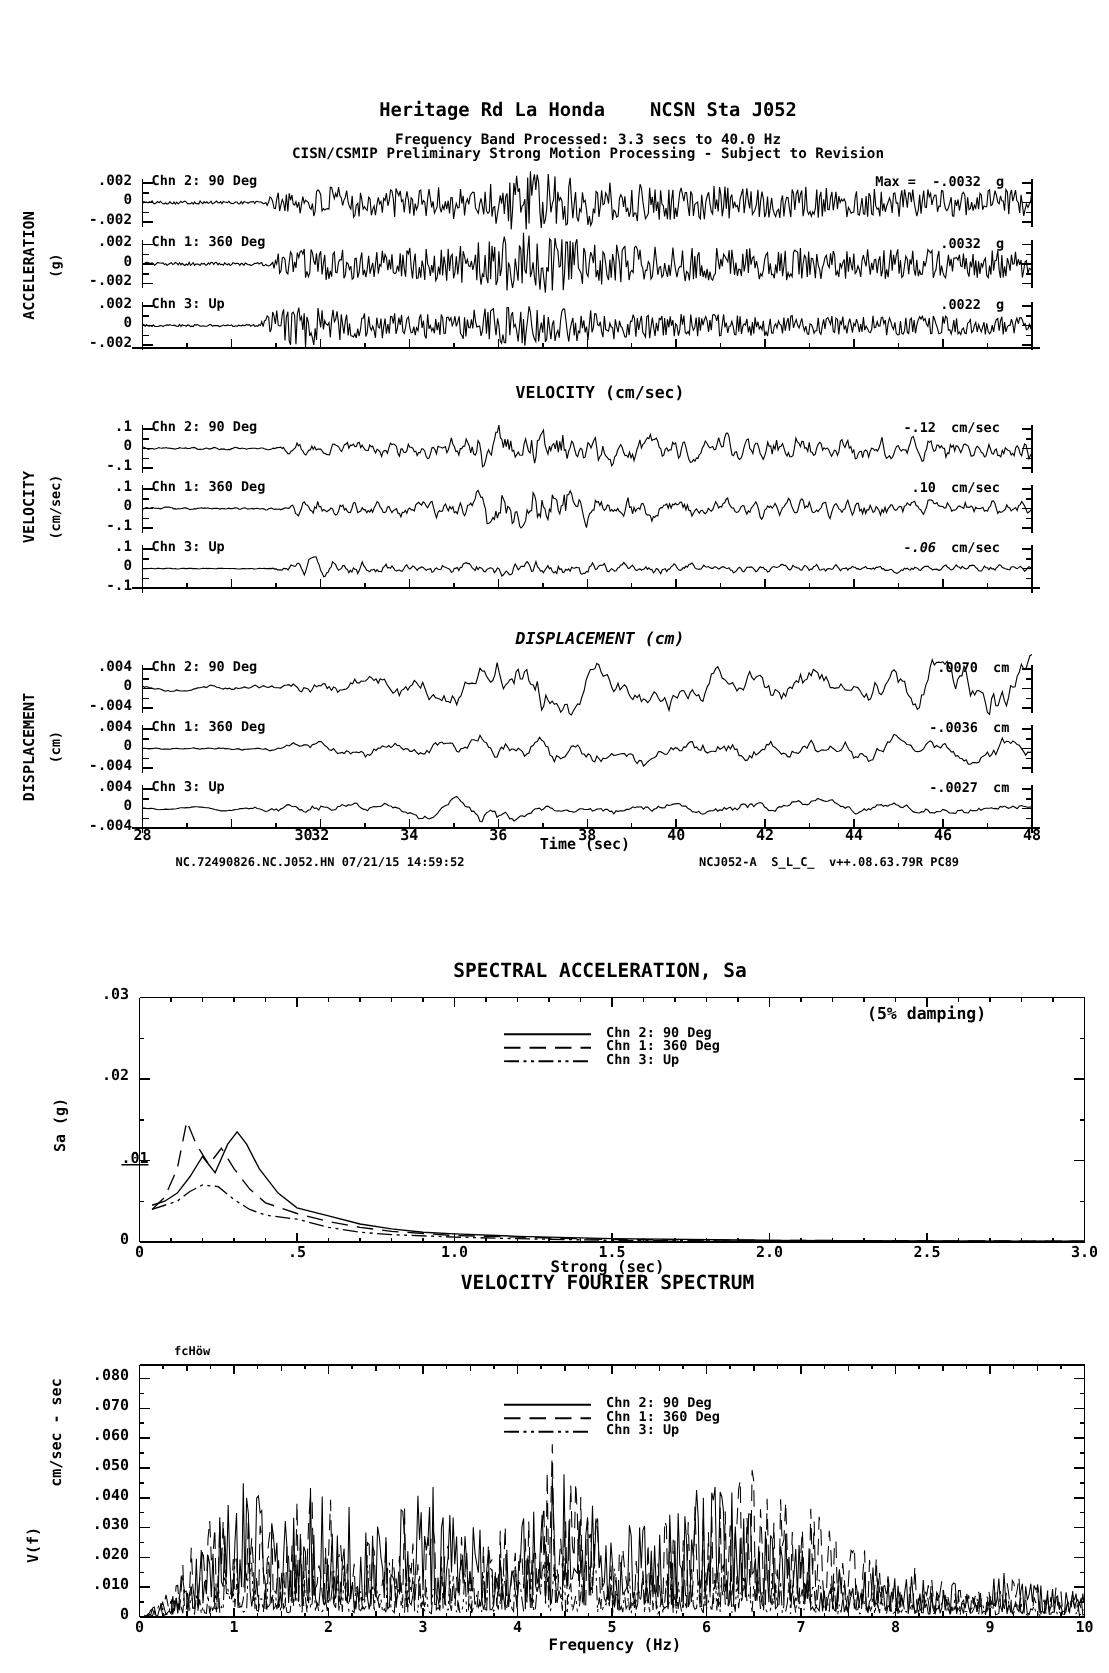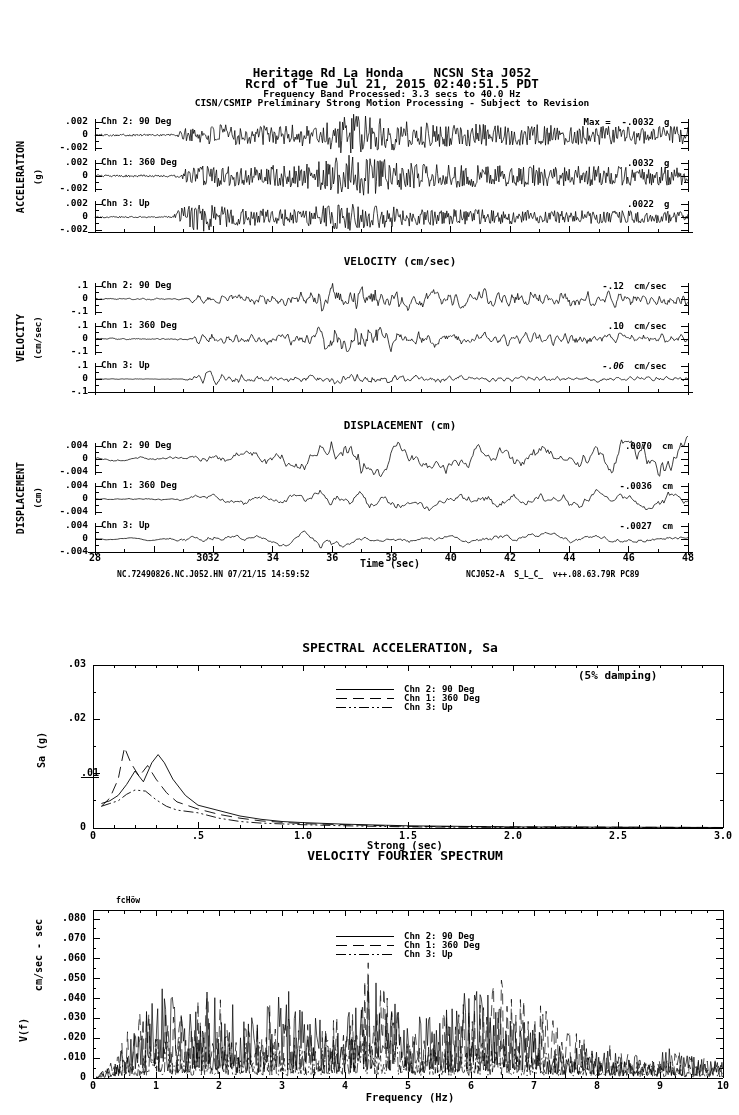--- a/index.html
+++ b/index.html
@@ -410,26 +410,25 @@
       <polyline points="96.2,1076.7 97.3,1077.5 98.4,1076.3 99.5,1075.5 100.6,1073.3 101.7,1072.8 102.9,1077.0 104.0,1072.9 105.1,1072.5 106.2,1069.4 107.3,1071.6 108.5,1077.0 109.6,1076.9 110.7,1075.7 111.8,1076.7 112.9,1074.3 114.1,1065.3 115.2,1076.6 116.3,1066.8 117.4,1064.8 118.5,1072.2 119.7,1063.7 120.8,1071.6 121.9,1075.5 123.0,1059.8 124.1,1060.8 125.3,1063.3 126.4,1074.2 127.5,1058.1 128.6,1074.0 129.7,1075.9 130.9,1063.7 132.0,1072.8 133.1,1066.2 134.2,1075.9 135.3,1070.9 136.4,1075.2 137.6,1075.6 138.7,1063.3 139.8,1075.6 140.9,1070.0 142.0,1075.0 143.2,1056.8 144.3,1074.8 145.4,1050.3 146.5,1075.2 147.6,1071.1 148.8,1073.2 149.9,1045.0 151.0,1056.1 152.1,1060.2 153.2,1066.0 154.4,1058.6 155.5,1068.1 156.6,1039.8 157.7,1037.7 158.8,1073.3 160.0,1071.0 161.1,1071.1 162.2,1074.7 163.3,1074.1 164.4,1074.0 165.6,1041.8 166.7,1050.0 167.8,1041.9 168.9,1067.3 170.0,1058.7 171.1,1073.4 172.3,1074.1 173.4,1066.1 174.5,1065.9 175.6,1074.7 176.7,1059.6 177.9,1073.2 179.0,1037.3 180.1,1056.8 181.2,1068.8 182.3,1060.6 183.5,1060.9 184.6,1072.9 185.7,1066.1 186.8,1073.9 187.9,1066.7 189.1,1047.1 190.2,1068.3 191.3,1074.9 192.4,1075.2 193.5,1074.5 194.7,1059.1 195.8,1070.7 196.9,1043.5 198.0,1067.7 199.1,1068.1 200.3,1071.6 201.4,1074.9 202.5,1047.4 203.6,1064.9 204.7,1075.1 205.8,1045.5 207.0,1072.3 208.1,1068.7 209.2,1050.5 210.3,1074.6 211.4,1068.3 212.6,1074.8 213.7,1075.4 214.8,1074.2 215.9,1072.7 217.0,1066.0 218.2,1074.0 219.3,1064.6 220.4,1068.5 221.5,1058.4 222.6,1047.2 223.8,1066.8 224.9,1050.3 226.0,1074.7 227.1,1054.5 228.2,1074.7 229.4,1048.2 230.5,1067.2 231.6,1063.4 232.7,1075.1 233.8,1075.1 235.0,1073.9 236.1,1075.0 237.2,1058.6 238.3,1058.5 239.4,1070.9 240.5,1060.8 241.7,1072.8 242.8,1069.3 243.9,1063.4 245.0,1043.7 246.1,1061.9 247.3,1061.9 248.4,1056.4 249.5,1074.7 250.6,1053.1 251.7,1065.1 252.9,1072.0 254.0,1066.1 255.1,1074.9 256.2,1072.6 257.3,1074.8 258.5,1043.5 259.6,1042.2 260.7,1074.0 261.8,1073.8 262.9,1075.1 264.1,1052.2 265.2,1065.4 266.3,1062.6 267.4,1055.1 268.5,1071.9 269.7,1075.1 270.8,1047.4 271.9,1074.9 273.0,1050.7 274.1,1062.1 275.3,1051.2 276.4,1073.6 277.5,1072.2 278.6,1075.2 279.7,1049.7 280.8,1071.7 282.0,1062.6 283.1,1074.1 284.2,1058.2 285.3,1072.3 286.4,1075.0 287.6,1075.7 288.7,1059.8 289.8,1059.5 290.9,1063.2 292.0,1065.7 293.2,1073.8 294.3,1049.8 295.4,1059.3 296.5,1065.7 297.6,1073.2 298.8,1073.3 299.9,1050.1 301.0,1074.6 302.1,1050.0 303.2,1068.7 304.4,1074.8 305.5,1068.3 306.6,1075.0 307.7,1075.2 308.8,1069.5 310.0,1047.4 311.1,1075.4 312.2,1074.4 313.3,1048.3 314.4,1075.4 315.5,1071.9 316.7,1071.0 317.8,1063.2 318.9,1071.4 320.0,1068.7 321.1,1074.6 322.3,1050.5 323.4,1069.2 324.5,1067.2 325.6,1045.4 326.7,1045.2 327.9,1047.1 329.0,1074.0 330.1,1072.7 331.2,1071.9 332.3,1048.7 333.5,1069.9 334.6,1055.0 335.7,1049.3 336.8,1056.9 337.9,1062.7 339.1,1069.5 340.2,1066.8 341.3,1072.3 342.4,1074.3 343.5,1043.0 344.7,1060.2 345.8,1054.0 346.9,1056.7 348.0,1066.4 349.1,1074.1 350.2,1074.7 351.4,1052.7 352.5,1039.8 353.6,1067.7 354.7,1040.0 355.8,1074.5 357.0,1072.1 358.1,1058.5 359.2,1050.9 360.3,1063.8 361.4,1047.6 362.6,1042.1 363.7,1070.6 364.8,1037.5 365.9,1072.5 367.0,1074.3 368.2,1062.2 369.3,1044.9 370.4,1057.0 371.5,1046.3 372.6,1056.4 373.8,1059.1 374.9,1073.9 376.0,1038.8 377.1,1073.6 378.2,1074.2 379.4,1059.8 380.5,1055.6 381.6,1074.0 382.7,1069.8 383.8,1064.1 384.9,1074.0 386.1,1072.0 387.2,1063.1 388.3,1052.8 389.4,1049.2 390.5,1040.5 391.7,1044.4 392.8,1044.5 393.9,1063.7 395.0,1052.7 396.1,1042.1 397.3,1046.4 398.4,1074.8 399.5,1064.9 400.6,1071.5 401.7,1072.9 402.9,1069.0 404.0,1069.9 405.1,1060.5 406.2,1072.0 407.3,1043.3 408.5,1075.1 409.6,1045.7 410.7,1056.2 411.8,1065.6 412.9,1075.0 414.1,1070.8 415.2,1074.8 416.3,1061.7 417.4,1072.4 418.5,1070.1 419.6,1048.3 420.8,1075.4 421.9,1066.6 423.0,1071.9 424.1,1067.1 425.2,1059.5 426.4,1062.5 427.5,1063.1 428.6,1049.2 429.7,1075.5 430.8,1051.9 432.0,1063.9 433.1,1075.6 434.2,1054.4 435.3,1052.3 436.4,1057.2 437.6,1067.3 438.7,1075.7 439.8,1073.3 440.9,1065.8 442.0,1075.7 443.2,1067.6 444.3,1052.9 445.4,1071.5 446.5,1066.0 447.6,1051.5 448.8,1075.2 449.9,1062.0 451.0,1075.6 452.1,1053.6 453.2,1067.5 454.4,1074.5 455.5,1068.6 456.6,1068.3 457.7,1072.3 458.8,1071.1 459.9,1058.3 461.1,1046.0 462.2,1070.2 463.3,1072.8 464.4,1072.1 465.5,1055.5 466.7,1053.0 467.8,1073.0 468.9,1075.4 470.0,1048.4 471.1,1072.6 472.3,1067.4 473.4,1069.8 474.5,1074.5 475.6,1061.6 476.7,1048.9 477.9,1073.6 479.0,1054.3 480.1,1074.6 481.2,1046.2 482.3,1043.2 483.5,1069.7 484.6,1064.9 485.7,1072.0 486.8,1054.2 487.9,1075.2 489.1,1068.0 490.2,1074.5 491.3,1050.9 492.4,1072.1 493.5,1061.7 494.6,1068.6 495.8,1050.7 496.9,1056.9 498.0,1067.4 499.1,1063.3 500.2,1066.0 501.4,1074.6 502.5,1056.9 503.6,1066.9 504.7,1046.3 505.8,1058.6 507.0,1072.6 508.1,1060.9 509.2,1074.2 510.3,1072.7 511.4,1074.6 512.6,1075.4 513.7,1073.1 514.8,1047.5 515.9,1069.3 517.0,1056.8 518.2,1070.0 519.3,1069.9 520.4,1054.2 521.5,1075.2 522.6,1070.6 523.8,1074.3 524.9,1068.5 526.0,1054.4 527.1,1075.9 528.2,1057.1 529.3,1067.9 530.5,1075.1 531.6,1060.1 532.7,1072.7 533.8,1064.5 534.9,1059.5 536.1,1073.5 537.2,1062.7 538.3,1055.0 539.4,1064.9 540.5,1070.3 541.7,1058.5 542.8,1058.1 543.9,1075.2 545.0,1065.0 546.1,1053.1 547.3,1059.5 548.4,1069.5 549.5,1072.3 550.6,1074.0 551.7,1068.4 552.9,1074.5 554.0,1055.3 555.1,1074.3 556.2,1054.2 557.3,1075.4 558.5,1075.8 559.6,1069.7 560.7,1074.9 561.8,1066.7 562.9,1053.5 564.0,1065.6 565.2,1075.4 566.3,1069.6 567.4,1062.7 568.5,1060.3 569.6,1072.4 570.8,1055.2 571.9,1065.8 573.0,1075.9 574.1,1075.5 575.2,1061.0 576.4,1071.0 577.5,1072.4 578.6,1074.8 579.7,1071.2 580.8,1075.1 582.0,1061.7 583.1,1076.1 584.2,1068.9 585.3,1070.5 586.4,1075.5 587.6,1057.6 588.7,1072.4 589.8,1072.1 590.9,1076.3 592.0,1070.4 593.2,1071.5 594.3,1076.3 595.4,1075.6 596.5,1074.8 597.6,1068.2 598.7,1076.0 599.9,1060.2 601.0,1074.5 602.1,1072.4 603.2,1073.8 604.3,1074.8 605.5,1072.1 606.6,1072.5 607.7,1070.4 608.8,1070.1 609.9,1074.7 611.1,1072.7 612.2,1068.4 613.3,1062.9 614.4,1075.8 615.5,1063.1 616.7,1072.0 617.8,1061.8 618.9,1067.5 620.0,1075.7 621.1,1062.9 622.3,1075.5 623.4,1075.5 624.5,1062.1 625.6,1071.8 626.7,1072.3 627.9,1068.9 629.0,1067.1 630.1,1063.2 631.2,1073.8 632.3,1068.5 633.5,1076.2 634.6,1072.0 635.7,1075.3 636.8,1062.3 637.9,1076.6 639.0,1063.6 640.2,1076.5 641.3,1068.1 642.4,1066.8 643.5,1074.4 644.6,1074.5 645.8,1072.7 646.9,1073.2 648.0,1072.2 649.1,1065.2 650.2,1070.4 651.4,1065.9 652.5,1076.2 653.6,1064.8 654.7,1067.9 655.8,1072.5 657.0,1076.5 658.1,1064.3 659.2,1073.4 660.3,1064.3 661.4,1069.2 662.6,1067.2 663.7,1076.5 664.8,1076.2 665.9,1075.4 667.0,1060.5 668.2,1064.1 669.3,1072.1 670.4,1062.2 671.5,1076.6 672.6,1066.4 673.7,1067.4 674.9,1075.8 676.0,1074.9 677.1,1070.3 678.2,1068.1 679.3,1074.2 680.5,1065.0 681.6,1076.6 682.7,1076.1 683.8,1076.0 684.9,1076.8 686.1,1076.4 687.2,1072.5 688.3,1073.3 689.4,1070.4 690.5,1074.8 691.7,1074.6 692.8,1076.8 693.9,1076.8 695.0,1074.5 696.1,1075.2 697.3,1065.5 698.4,1072.3 699.5,1071.9 700.6,1064.7 701.7,1074.9 702.9,1074.7 704.0,1073.1 705.1,1077.0 706.2,1074.8 707.3,1075.4 708.4,1074.2 709.6,1074.4 710.7,1071.7 711.8,1069.3 712.9,1076.5 714.0,1067.5 715.2,1067.2 716.3,1070.3 717.4,1076.1 718.5,1067.6 719.6,1077.0 720.8,1075.4 721.9,1074.5 723.0,1072.6" fill="none" stroke="#000" stroke-width="0.7" stroke-dasharray="10,3,2,3,2,3"></polyline>
       <line x1="336" y1="689.5" x2="394" y2="689.5" stroke="#000" stroke-width="1.2"></line>
       <line x1="336" y1="698.5" x2="394" y2="698.5" stroke="#000" stroke-width="1.2" stroke-dasharray="11,6"></line>
       <line x1="336" y1="707.5" x2="394" y2="707.5" stroke="#000" stroke-width="1.2" stroke-dasharray="10,3,2,3,2,3"></line>
       <line x1="336" y1="936.5" x2="394" y2="936.5" stroke="#000" stroke-width="1.2"></line>
       <line x1="336" y1="945.5" x2="394" y2="945.5" stroke="#000" stroke-width="1.2" stroke-dasharray="11,6"></line>
       <line x1="336" y1="954.5" x2="394" y2="954.5" stroke="#000" stroke-width="1.2" stroke-dasharray="10,3,2,3,2,3"></line>
     </svg>
 
   <div class="abs ctr f125" style="left:45px;top:66px;width:694px;">Heritage Rd La Honda    NCSN Sta J052</div>
-  <div class="abs ctr f125" style="left:45px;top:77px;width:694px;">Rcrd of Tue Jul 21, 2015 02:40:51.5 PDT</div>
   <div class="abs ctr f95" style="left:45px;top:89px;width:694px;">Frequency Band Processed: 3.3 secs to 40.0 Hz</div>
   <div class="abs ctr f95" style="left:45px;top:98px;width:694px;">CISN/CSMIP Preliminary Strong Motion Processing - Subject to Revision</div>
 
   <div class="abs ctr f11" style="left:100px;top:256px;width:600px;">VELOCITY (cm/sec)</div>
-  <div class="abs ctr f11" style="left:100px;top:420px;width:600px;">DISPLACEMENT (cm)</div>
+  <div class="abs ctr f11" style="left:100px;top:420px;width:600px;font-style:italic;">DISPLACEMENT (cm)</div>
 
   <div class="abs rot f10" style="left:21px;top:177px;">ACCELERATION</div>
   <div class="abs rot f9" style="left:39px;top:177px;">(g)</div>
   <div class="abs rot f10" style="left:21px;top:338px;">VELOCITY</div>
   <div class="abs rot f9" style="left:39px;top:338px;">(cm/sec)</div>
   <div class="abs rot f10" style="left:21px;top:498px;">DISPLACEMENT</div>
   <div class="abs rot f9" style="left:39px;top:498px;">(cm)</div>
 
   <div class="abs ctr f10" style="left:340px;top:559px;width:100px;">Time (sec)</div>
   <div class="abs f8" style="left:99px;top:571px;">NC.72490826.NC.J052.HN 07/21/15 14:59:52</div>

